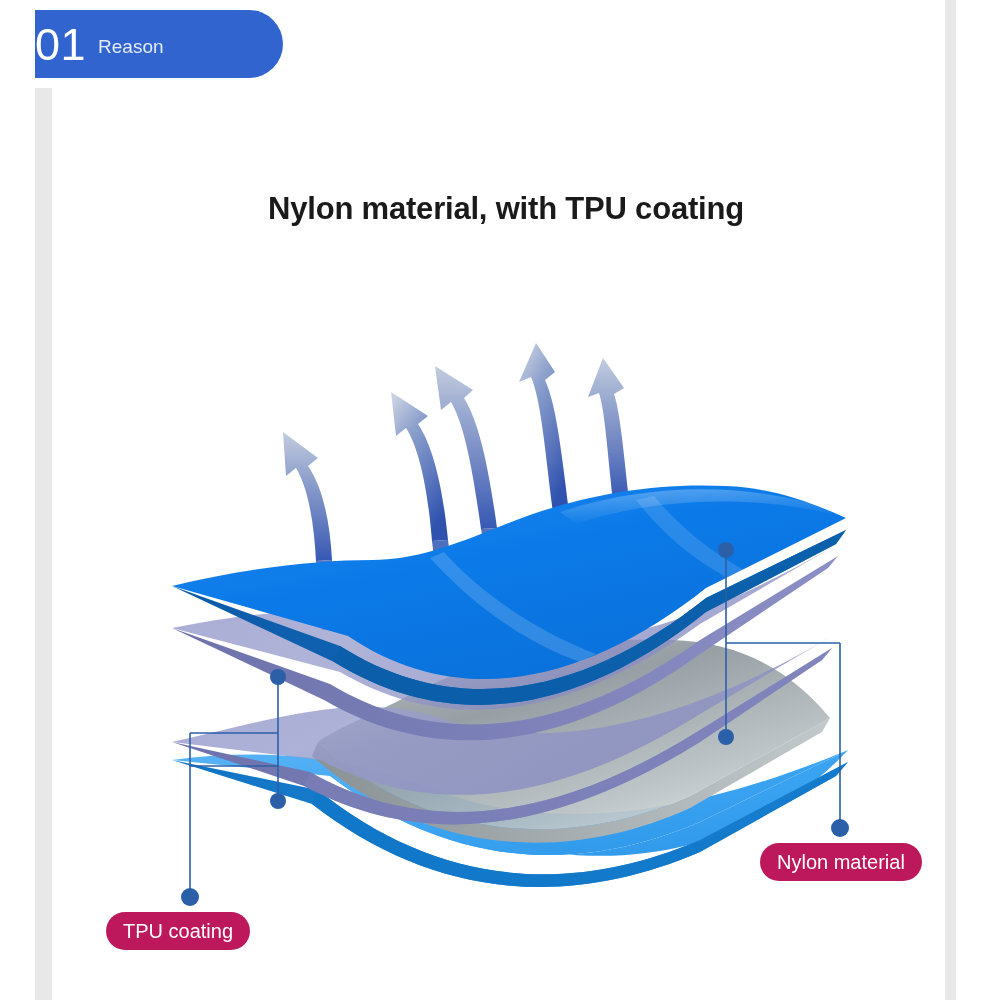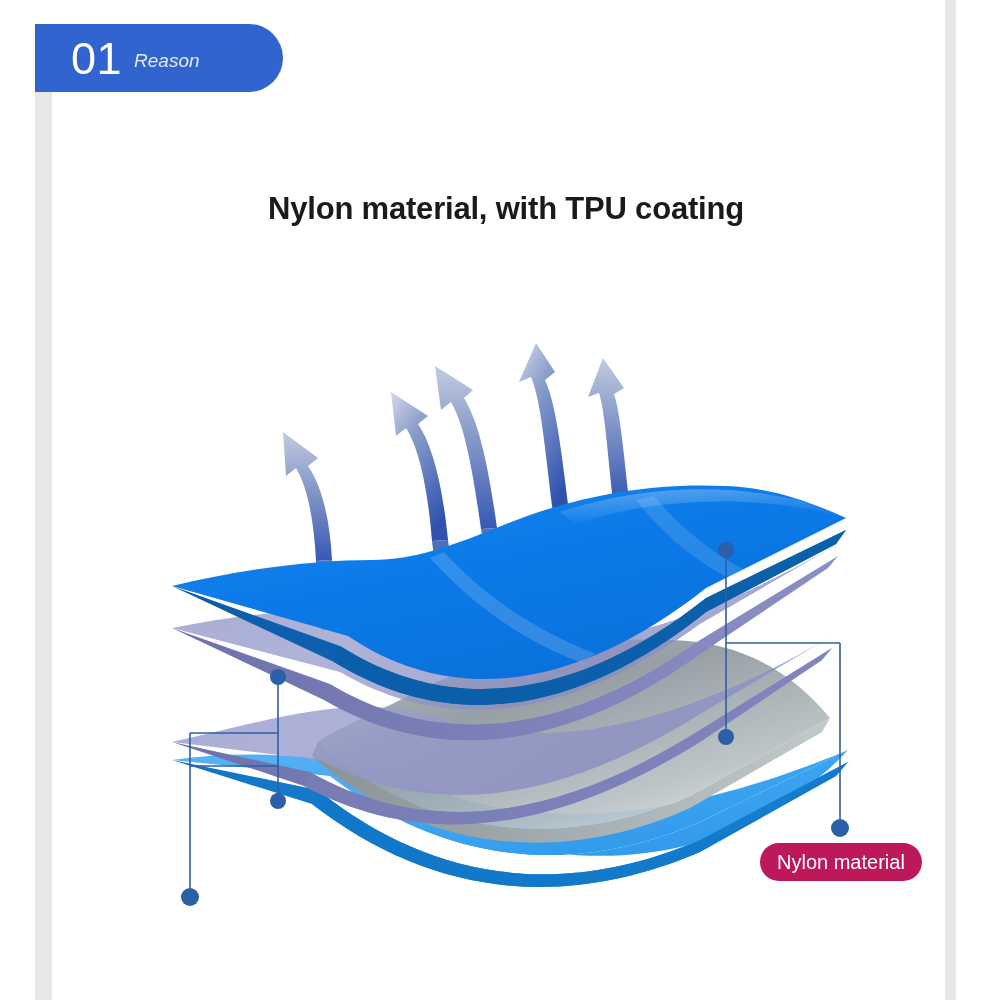--- a/index.html
+++ b/index.html
@@ -24,44 +24,42 @@
     position: absolute;
     background: #e8e8e8;
   }
   #gutter-left  { left: 35px;  top: 88px; width: 17px;  height: 912px; }
   #gutter-right { left: 945px; top: 0px;  width: 11px;  height: 1000px; }
 
   
   #badge {
     position: absolute;
     left: 35px;
-    top: 24px;
+    top: 10px;
     width: 248px;
     height: 68px;
     background: #3164cf;
     border-radius: 0 34px 34px 0;
     display: flex;
     align-items: center;
     box-sizing: border-box;
-    padding-left: 36px;
   }
   #badge-number {
     color: #ffffff;
     font-size: 45px;
     font-weight: 400;
     line-height: 1;
     letter-spacing: 0.5px;
   }
   #badge-word {
     color: #e3eaf8;
     font-size: 19px;
     font-weight: 400;
     margin-left: 12px;
     margin-top: 6px;
-    font-style: italic;
   }
 
   
   #headline {
     position: absolute;
     left: 56px;
     top: 186px;
     width: 900px;
     text-align: center;
   }
@@ -269,15 +267,16 @@
     <g stroke="#2b5fa8" stroke-width="1.6" fill="none">
       <line x1="726" y1="550" x2="726" y2="737"></line>
       <line x1="726" y1="643" x2="840" y2="643"></line>
       <line x1="840" y1="643" x2="840" y2="828"></line>
     </g>
     <circle cx="726" cy="550" r="8" fill="#2b5fa8"></circle>
     <circle cx="726" cy="737" r="8" fill="#2b5fa8"></circle>
     <circle cx="840" cy="828" r="9" fill="#2b5fa8"></circle>
   </svg>
 
+  <div class="pill" id="pill-tpu">TPU coating</div>
   <div class="pill" id="pill-nylon">Nylon material</div>
 
 </div>
 
 </body></html>

